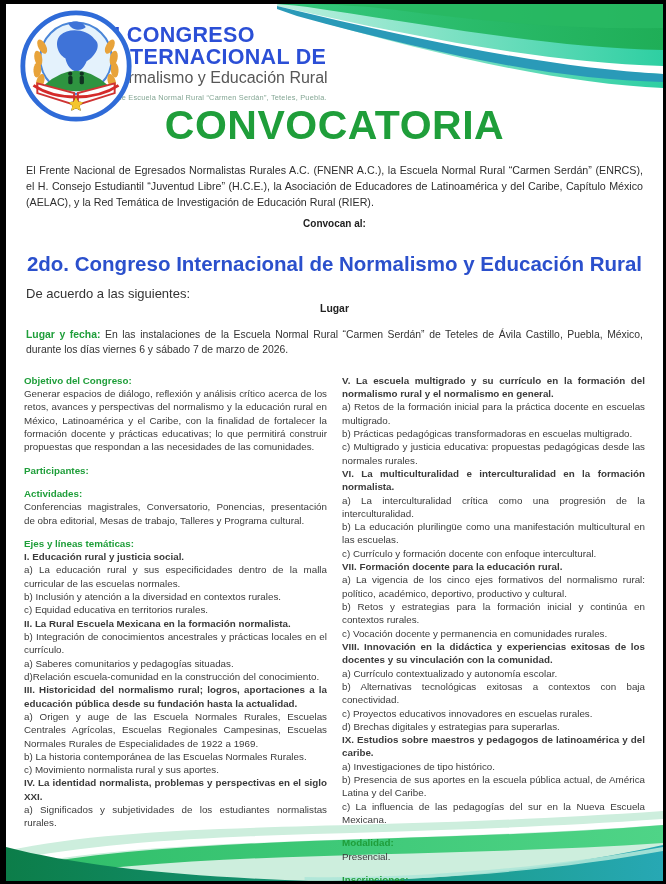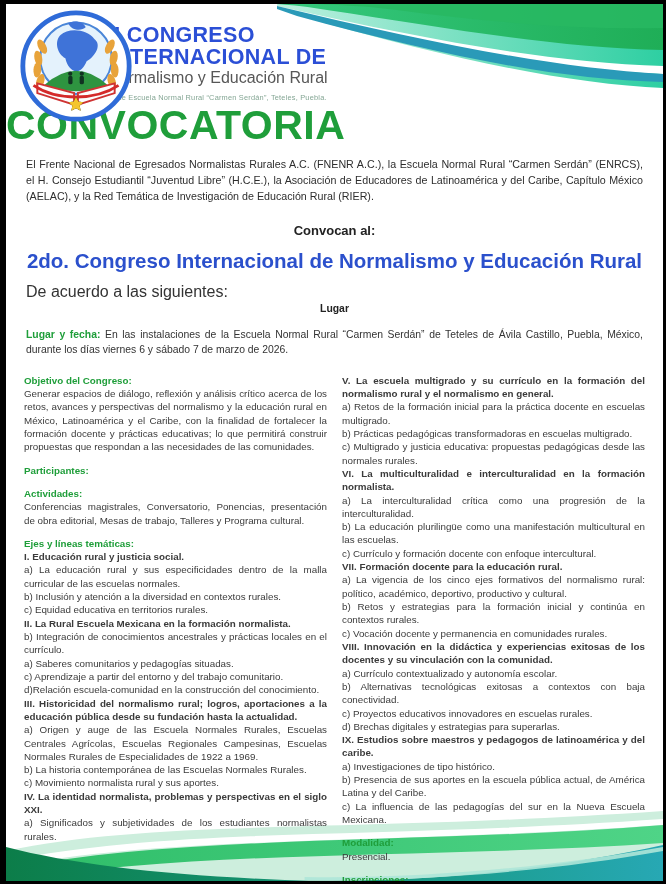--- a/index.html
+++ b/index.html
@@ -14,26 +14,26 @@
   }
   
   .header { position:relative; height:98px; }
   .top-wave { position:absolute; top:0; right:0; width:386px; height:86px; }
   .logo { position:absolute; left:12px; top:4px; width:116px; height:116px; z-index:2; }
   .header-text { position:absolute; left:102px; top:20px; z-index:1; }
   .h-line { color:#2b4fd6; font-weight:700; font-size:21.5px; line-height:1.03; letter-spacing:.3px; }
   .h-sub  { color:#575757; font-size:16px; line-height:1.15; margin-top:1px; }
   .h-sede { color:#84a694; font-size:7.4px; margin-top:5px; letter-spacing:.2px; }
   
-  .main-title { text-align:left; color:#1f9e3a; font-weight:700; font-size:41px;
-                letter-spacing:.5px; margin:2px 0 10px; line-height:1.05; }
+  .main-title { text-align:center; color:#1f9e3a; font-weight:700; font-size:41px;
+                letter-spacing:.5px; margin:2px 0 16px; line-height:1.05; }
   .intro { margin:9px 20px 0; font-size:10.7px; line-height:1.48; color:#2e2e2e; text-align:justify; }
-  .convocan { text-align:center; font-weight:700; font-size:13px; color:#222; margin-top:18px; }
-  .congress-title { text-align:center; color:#2b50cc; font-weight:700; font-size:20.5px; margin-top:11px; }
-  .deacuerdo { margin:10px 20px 0; font-size:16px; color:#333; }
+  .convocan { text-align:center; font-weight:700; font-size:10px; color:#222; margin-top:7px; }
+  .congress-title { text-align:center; color:#2b50cc; font-weight:700; font-size:20.5px; margin-top:23px; }
+  .deacuerdo { margin:10px 20px 0; font-size:13px; color:#333; }
   .bases { text-align:center; font-weight:700; font-size:10.4px; color:#222; margin-top:2px; }
   .lugar { margin:13px 20px 0; font-size:10.4px; line-height:1.45; color:#333; text-align:justify; }
   .lugar .lbl { color:#1f9e3a; font-weight:700; }
   
   .columns { display:flex; gap:15px; padding:0 18px; margin-top:17px; position:relative; z-index:1; }
   .col { flex:1; min-width:0; }
   .blk { font-size:9.8px; line-height:1.36; color:#3b3b3b; text-align:justify; margin:0; }
   .blk.h-green { color:#1f9e3a; font-weight:700; text-align:left; }
   .blk.h-bold  { font-weight:700; }
   .blk.gap { margin-top:10px; }
@@ -123,21 +123,20 @@
           <p class="blk h-green gap">Actividades:</p>
           <p class="blk ">Conferencias magistrales, Conversatorio, Ponencias, presentación de obra editorial, Mesas de trabajo, Talleres y Programa cultural.</p>
           <p class="blk h-green gap">Ejes y líneas temáticas:</p>
           <p class="blk h-bold">I. Educación rural y justicia social.</p>
           <p class="blk ">a) La educación rural y sus especificidades dentro de la malla curricular de las escuelas normales.</p>
           <p class="blk ">b) Inclusión y atención a la diversidad en contextos rurales.</p>
           <p class="blk ">c) Equidad educativa en territorios rurales.</p>
           <p class="blk h-bold">II. La Rural Escuela Mexicana en la formación normalista.</p>
           <p class="blk ">b) Integración de conocimientos ancestrales y prácticas locales en el currículo.</p>
           <p class="blk ">a) Saberes comunitarios y pedagogías situadas.</p>
-          <p class="blk ">c) Aprendizaje a partir del entorno y del trabajo comunitario.</p>
           <p class="blk ">d)Relación escuela-comunidad en la construcción del conocimiento.</p>
           <p class="blk h-bold">III. Historicidad del normalismo rural; logros, aportaciones a la educación pública desde su fundación hasta la actualidad.</p>
           <p class="blk ">a) Origen y auge de las Escuela Normales Rurales, Escuelas Centrales Agrícolas, Escuelas Regionales Campesinas, Escuelas Normales Rurales de Especialidades de 1922 a 1969.</p>
           <p class="blk ">b) La historia contemporánea de las Escuelas Normales Rurales.</p>
           <p class="blk ">c) Movimiento normalista rural y sus aportes.</p>
           <p class="blk h-bold">IV. La identidad normalista, problemas y perspectivas en el siglo XXI.</p>
           <p class="blk ">a) Significados y subjetividades de los estudiantes normalistas rurales.</p>
         </div>
       <div class="col">
           <p class="blk h-bold">V. La escuela multigrado y su currículo en la formación del normalismo rural y el normalismo en general.</p>

